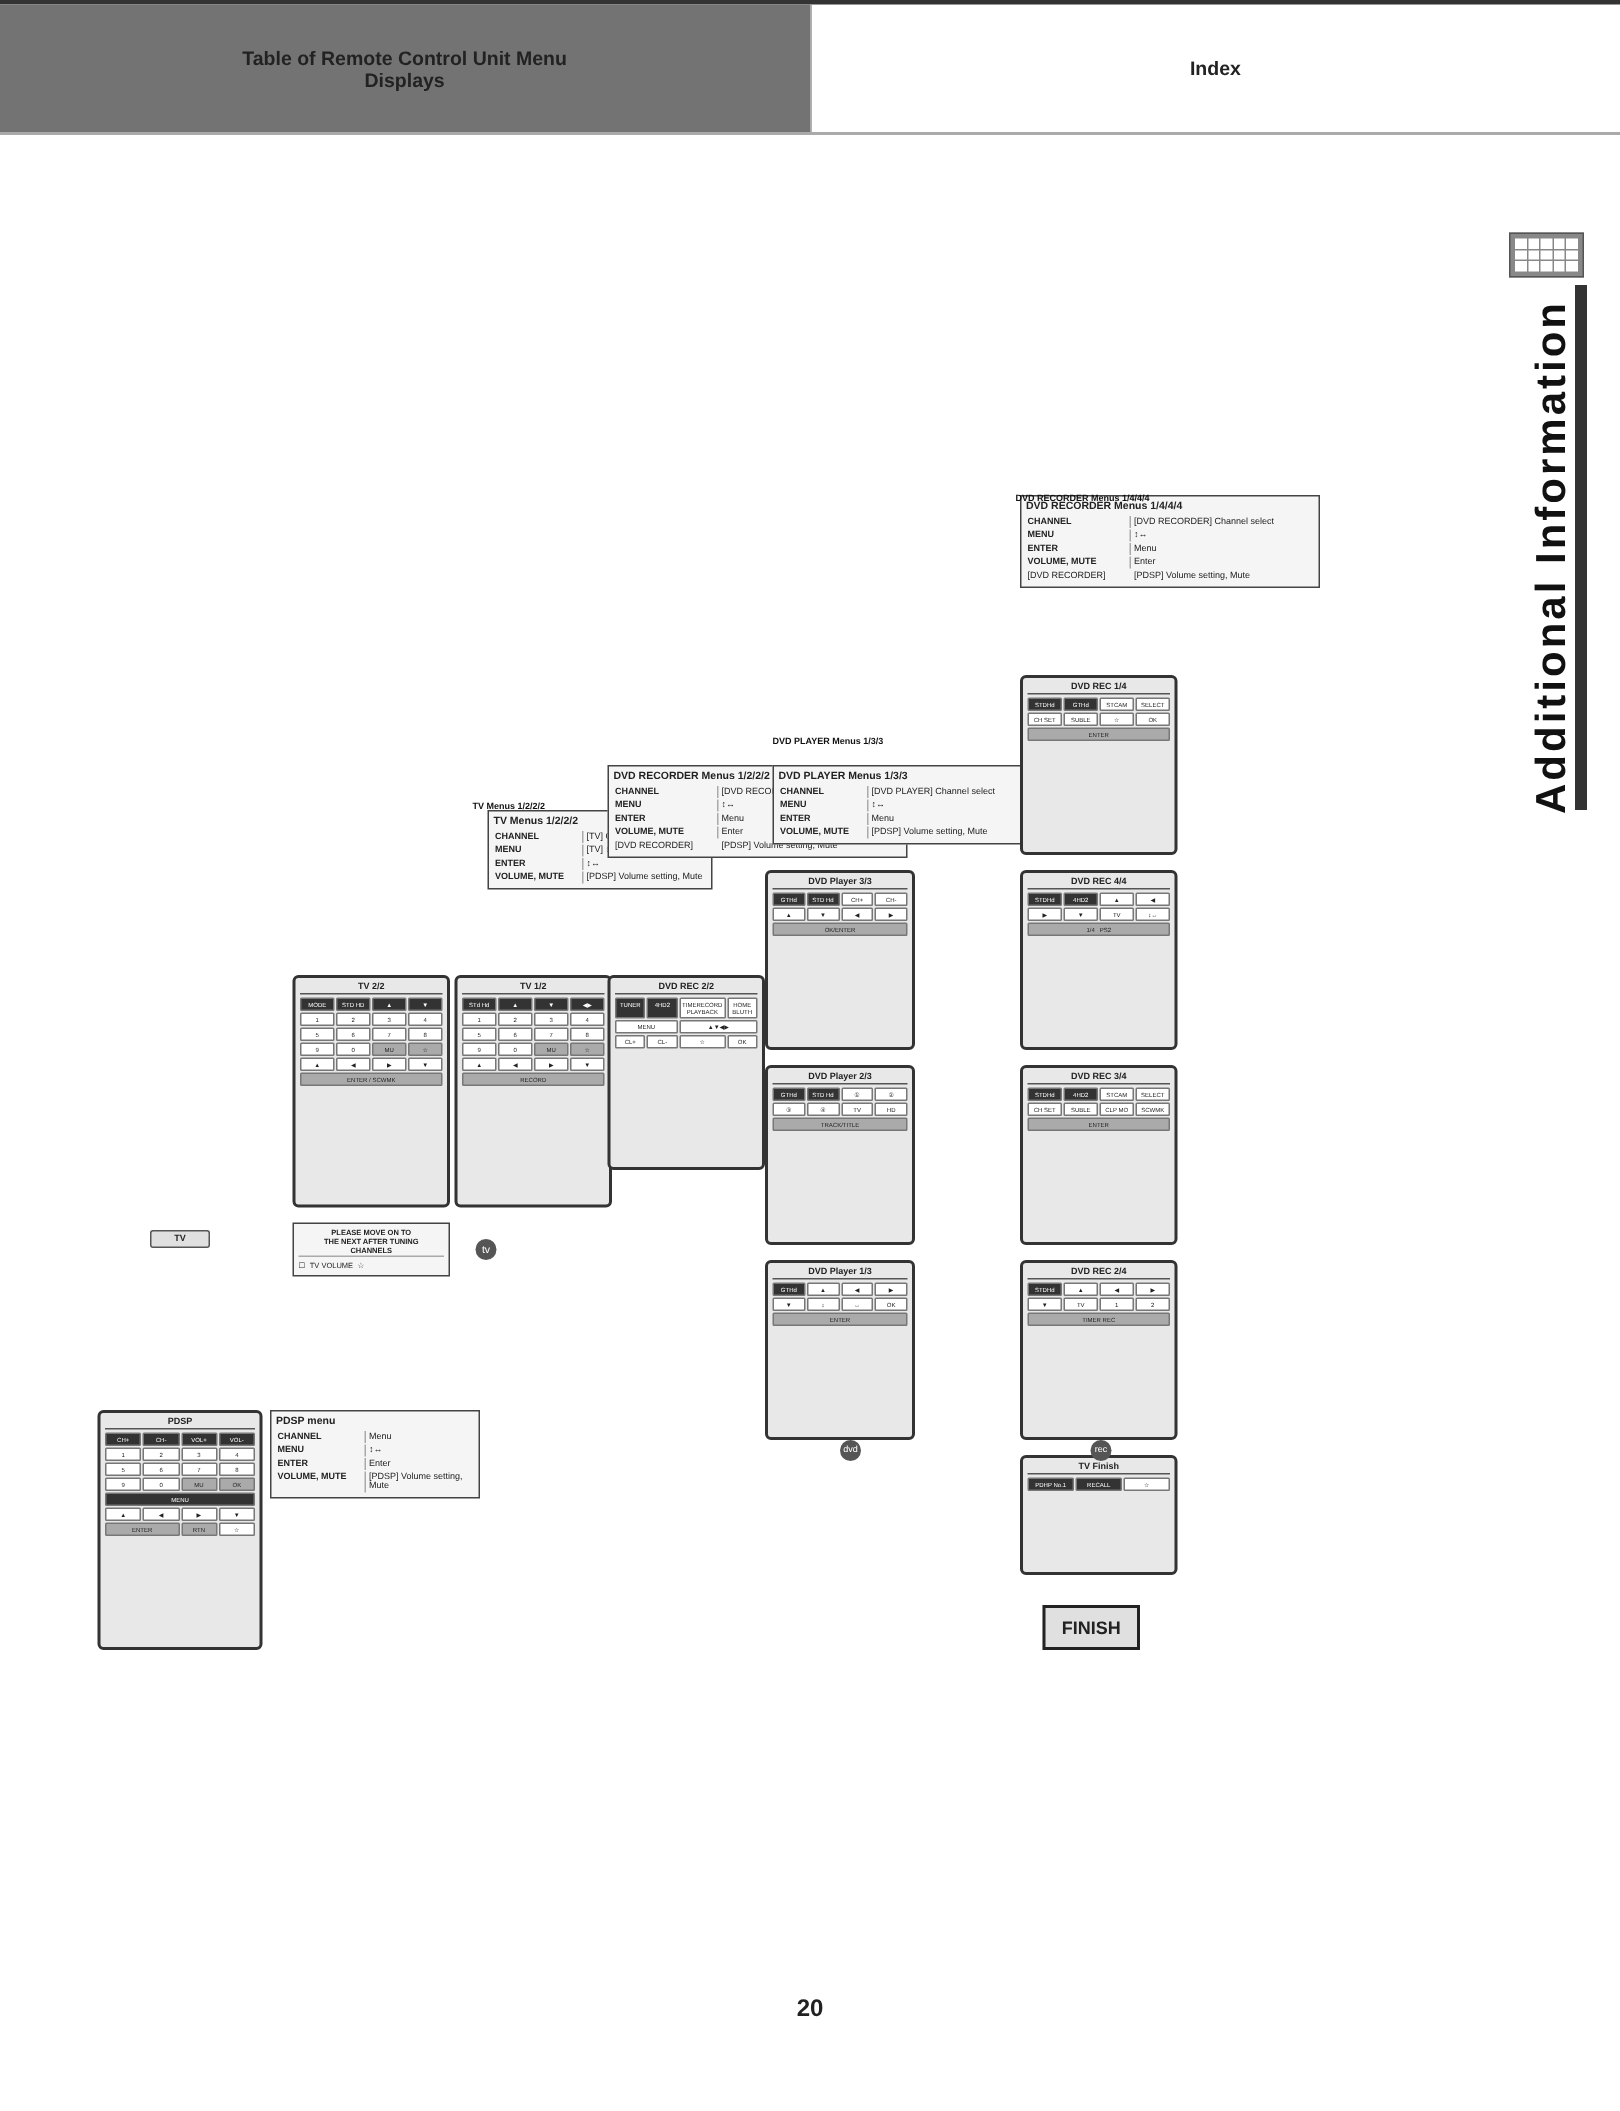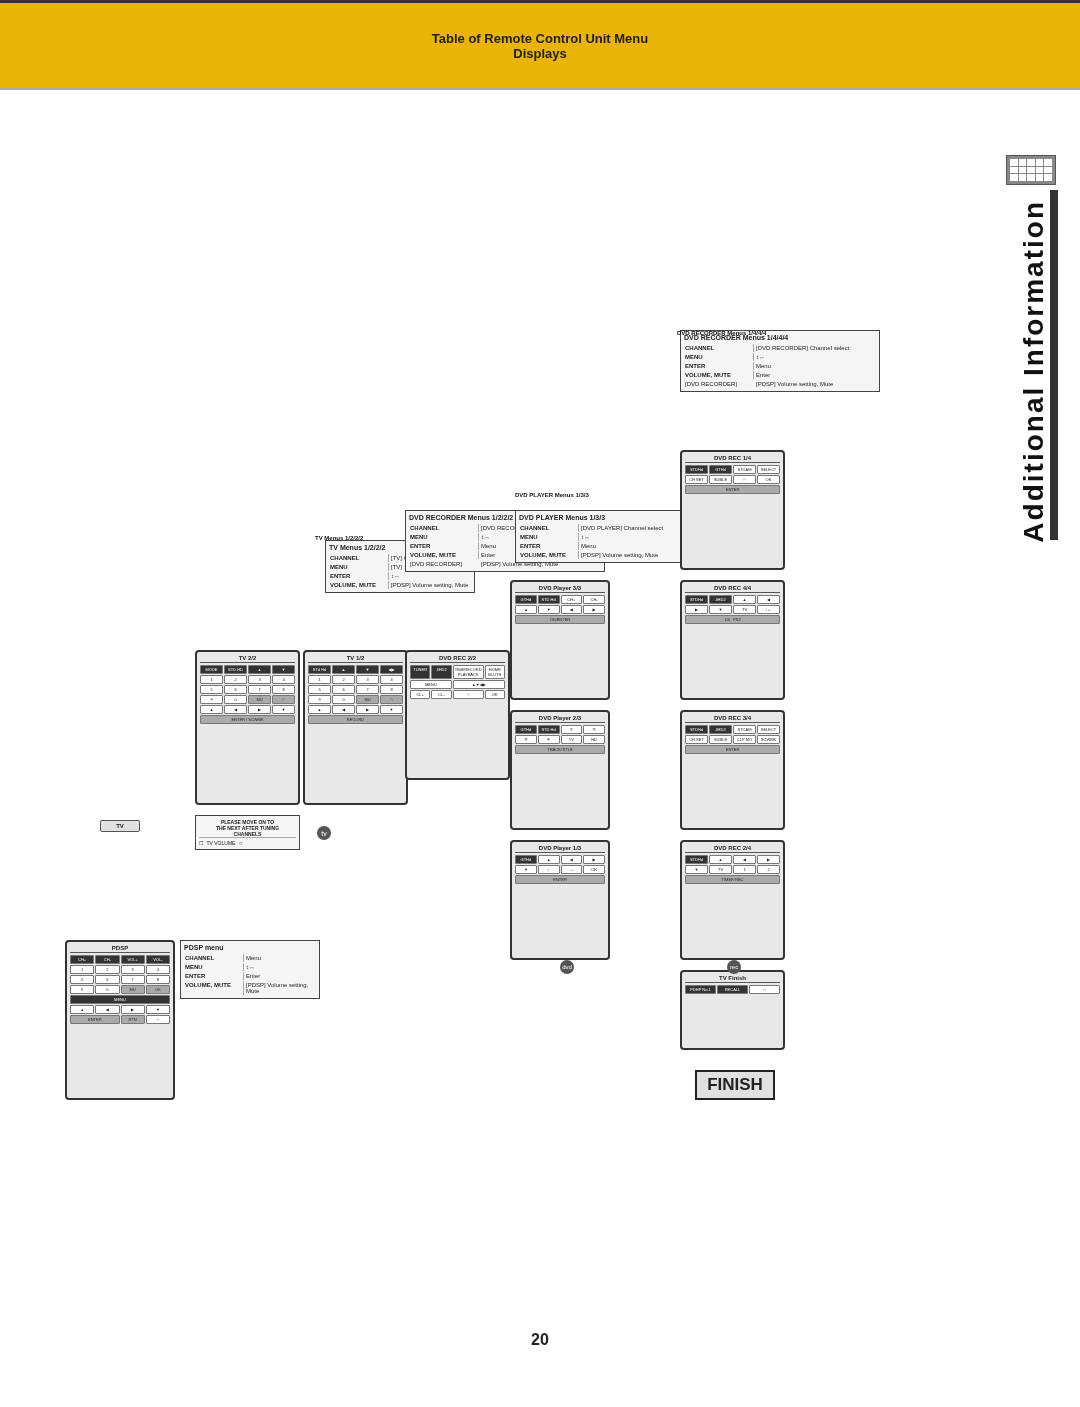--- a/index.html
+++ b/index.html
@@ -25,21 +25,21 @@
       display: flex;
       align-items: center;
       justify-content: center;
       padding: 10px;
       border-right: 1px solid #aaa;
       text-align: center;
       font-size: 13px;
     }
     .header-section:last-child { border-right: none; }
     .header-section.active {
-      background: #eab308;
+      background: #737373;
     }
     .header-section strong { font-weight: bold; }
 
     
     .page-number {
       text-align: center;
       padding: 18px;
       font-size: 16px;
       font-weight: bold;
       position: absolute;
@@ -184,20 +184,23 @@
       color: #111;
     }
 
   </style>
 </head>
 <body>
 
 <div class="header">
   <div class="header-section active">
     <strong>Table of Remote Control Unit Menu<br>Displays</strong>
+  </div>
+  <div class="header-section">
+    <strong>Index</strong>
   </div>
 </div>
 
 <div class="side-icon">
   <div class="side-icon-dot"></div>
     <div class="side-icon-dot"></div>
     <div class="side-icon-dot"></div>
     <div class="side-icon-dot"></div>
     <div class="side-icon-dot"></div>
   <div class="side-icon-dot"></div>
@@ -514,21 +517,21 @@
 
     <div class="remote-unit" style="left:625px; top:850px; width:105px; height:80px;">
       <div class="remote-unit-title">TV Finish</div>
       <div class="remote-btn-grid" style="grid-template-columns: repeat(3,1fr); gap:1px;">
         <div class="remote-btn dark">PDHP No.1</div>
         <div class="remote-btn dark">RECALL</div>
         <div class="remote-btn">☆</div>
       </div>
     </div>
 
-    <div class="finish-box" style="left:640px; top:950px; width:80px; height:30px; font-size:17px;text-align:center;">
+    <div class="finish-box" style="left:640px; top:950px; width:65px; height:30px; font-size:12px;text-align:center;">
       <span>FINISH</span>
     </div>
 
     <div style="position:absolute; left:262px; top:706px; width:14px; height:14px; border-radius:50%; background:#555; display:flex; align-items:center; justify-content:center;">
       <span style="color:#fff; font-size:7px;">tv</span>
     </div>
 
     <div style="position:absolute; left:505px; top:840px; width:14px; height:14px; border-radius:50%; background:#555; display:flex; align-items:center; justify-content:center;">
       <span style="color:#fff; font-size:6px;">dvd</span>
     </div>

